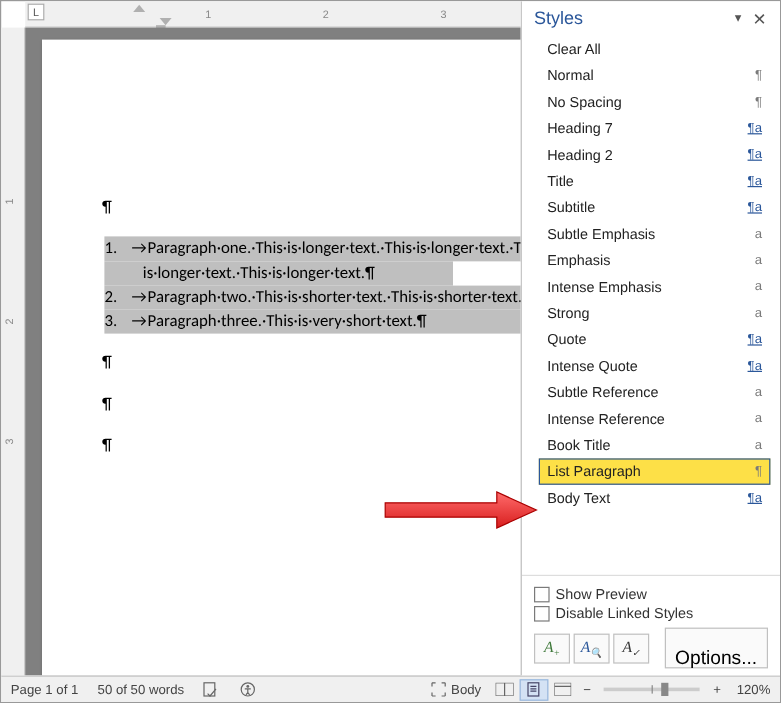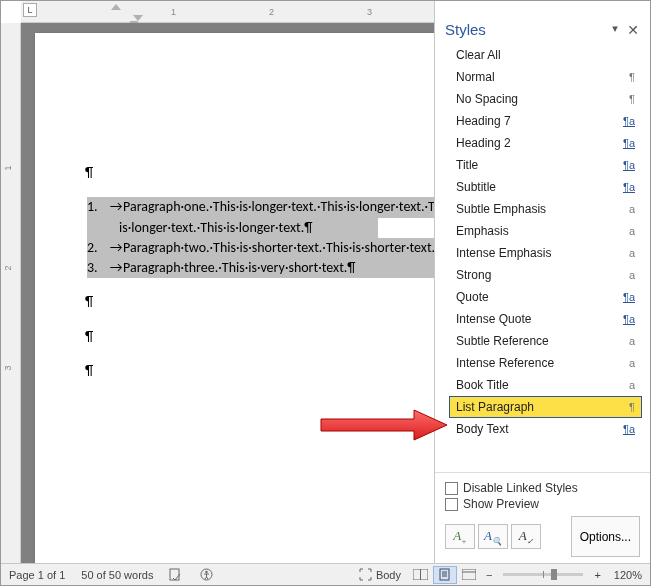--- a/index.html
+++ b/index.html
@@ -24,36 +24,36 @@
 .pilcrow{color:#000}
 .numbered{padding-left:10px;margin-bottom:0}
 .sel{background:#bfbfbf}
 .numline{display:flex}
 .num{display:inline-block;width:22px}
 .li-text{flex:1;white-space:nowrap;overflow:hidden}
 .li-text2{padding-left:32px;white-space:nowrap;overflow:hidden}
 .arrow-tab{display:inline-block;width:14px;text-align:center;color:#000}
 
 .styles-pane{position:absolute;top:0;right:0;width:216px;bottom:22px;background:#fff;border-left:1px solid #c7c7c7;display:flex;flex-direction:column}
-.sp-header{padding:20px 8px 2px 10px;display:flex;align-items:center;justify-content:space-between}
+.sp-header{padding:6px 8px 2px 10px;display:flex;align-items:center;justify-content:space-between}
 .sp-title{color:#2b579a;font-size:15px}
 .sp-close{color:#555;cursor:pointer;width:18px;text-align:center;font-size:14px}
 .sp-dd{color:#555;width:14px;text-align:center;font-size:11px}
 .sp-list{flex:1;overflow-y:auto;padding:4px 8px 2px 14px}
 .sp-item{display:flex;justify-content:space-between;align-items:center;height:22px;padding:0 6px;cursor:pointer;border:1px solid transparent;font-size:12px}
 .sp-item.sel-item{border:1px solid #2b579a;background:#fde047}
 .sp-item .name{color:#222}
 .sp-item .mark{color:#7a7a7a;font-size:11px}
 .sp-item .mark.link{color:#2b579a;text-decoration:underline}
 .sp-footer{border-top:1px solid #ddd;padding:6px 10px}
 .chk{display:flex;align-items:center;gap:5px;font-size:12px;color:#333;margin:2px 0}
 .chkbox{width:13px;height:13px;border:1px solid #7a7a7a;background:#fff}
 .sp-btns{display:flex;gap:3px;margin-top:5px;align-items:center}
 .sbtn{border:1px solid #c0c0c0;background:#fafafa;height:25px;width:30px;display:flex;align-items:center;justify-content:center;font-size:13px;cursor:pointer}
-.opt-btn{border:1px solid #c0c0c0;background:#fafafa;height:41px;padding:4px 8px;font-size:12px;cursor:pointer;margin-left:auto}
+.opt-btn{border:1px solid #c0c0c0;background:#fafafa;height:22px;padding:16px 8px;font-size:16px;cursor:pointer;margin-left:auto}
 
 .status{position:absolute;left:0;right:0;bottom:0;height:22px;background:#f0f0f0;border-top:1px solid #c7c7c7;display:flex;align-items:center;font-size:11px;color:#444}
 .status .seg{padding:0 8px;display:flex;align-items:center;gap:4px}
 .status .grow{flex:1}
 .vbtn{width:24px;height:18px;display:flex;align-items:center;justify-content:center;border:1px solid transparent;cursor:pointer}
 .vbtn.active{background:#d4e2f4;border-color:#9ab8dd}
 .zoom-slider{width:80px;height:3px;background:#ccc;position:relative;margin:0 4px}
 .zoom-thumb{position:absolute;top:-4px;left:48px;width:6px;height:11px;background:#888}
 .zoom-tick{position:absolute;top:-2px;width:1px;height:7px;background:#888;left:40px}
 
@@ -188,25 +188,25 @@
         <span class="mark">¶</span>
       </div>
       <div class="sp-item">
         <span class="name">Body Text</span>
         <span class="mark link">¶a</span>
       </div>
     </div>
   <div class="sp-footer">
     <label class="chk">
       <span class="chkbox"></span>
-      <span>Disable Linked Styles</span>
+      <span>Show Preview</span>
     </label>
     <label class="chk">
       <span class="chkbox"></span>
-      <span>Show Preview</span>
+      <span>Disable Linked Styles</span>
     </label>
     <div class="sp-btns">
       <div class="sbtn" title="New Style">
           <span style="color:#407a3c;font-family:'Times New Roman',serif;font-style:italic">A<sub style="font-size:8px">+</sub></span>
         </div>
       <div class="sbtn">
           <span style="color:#2b579a;font-family:'Times New Roman',serif;font-style:italic">A<sub style="font-size:8px">🔍</sub></span>
         </div>
       <div class="sbtn">
           <span style="font-family:'Times New Roman',serif;font-style:italic;color:#333">A<sub style="font-size:8px">✓</sub></span>

